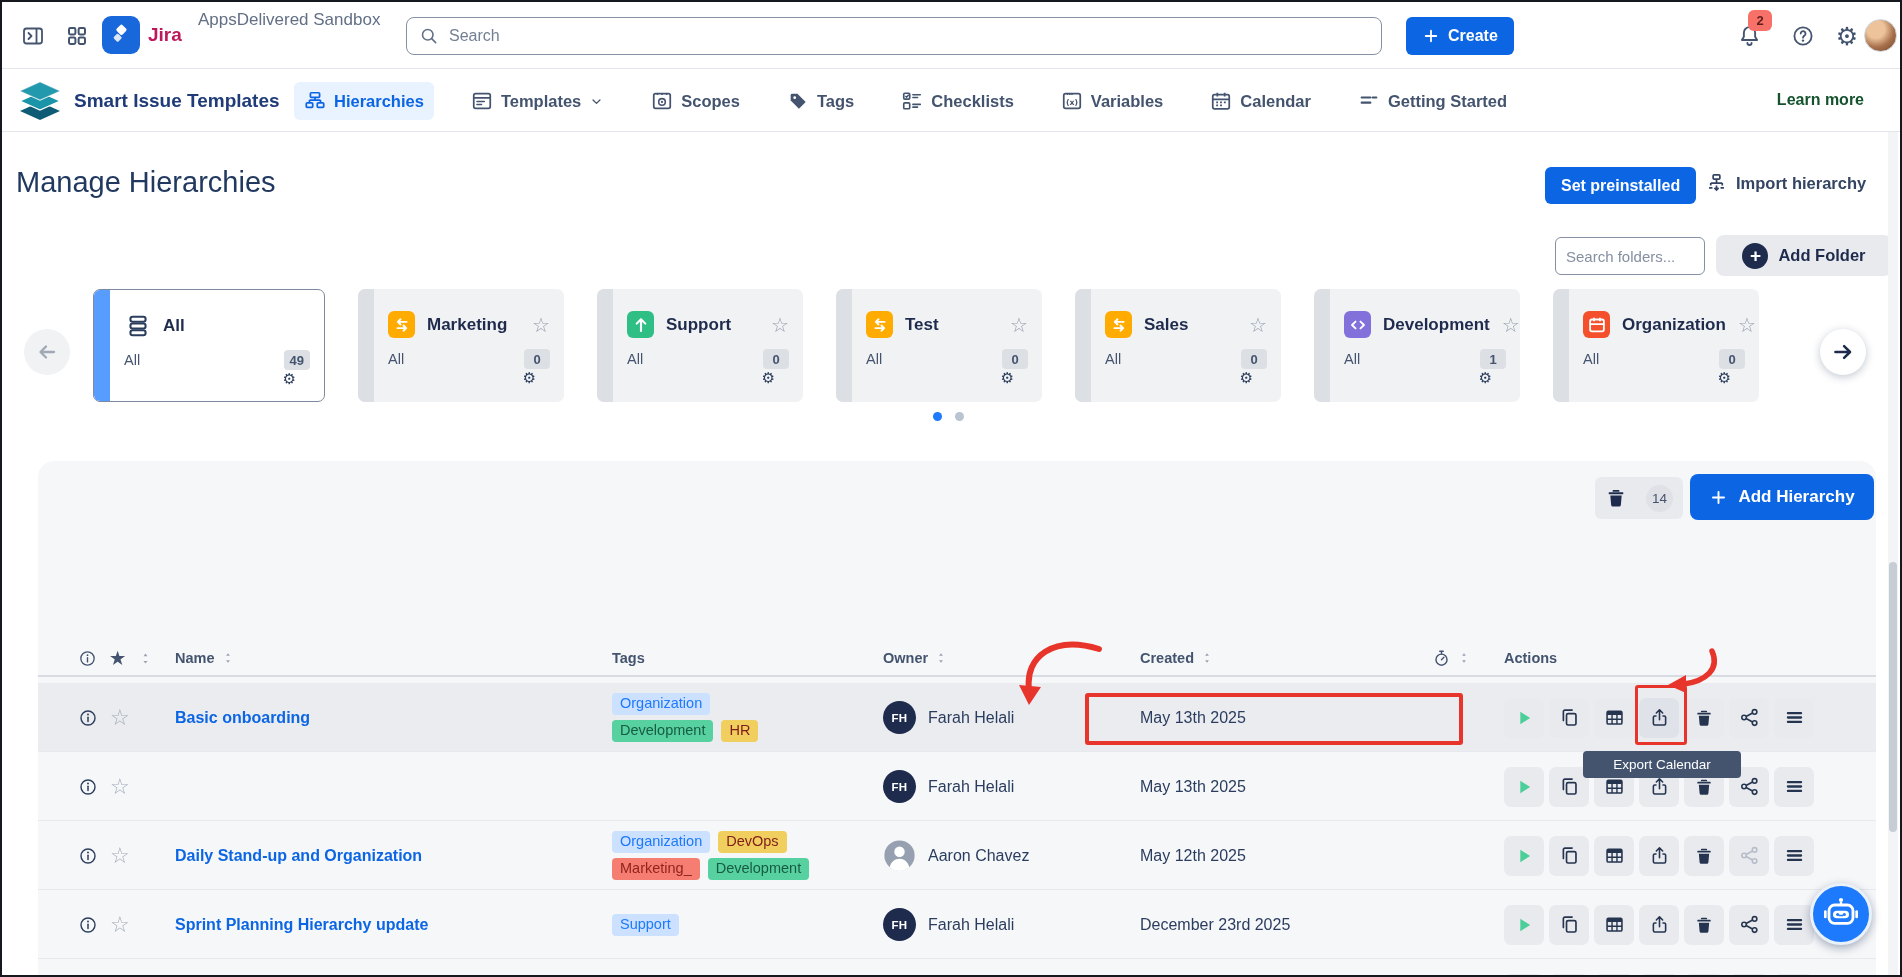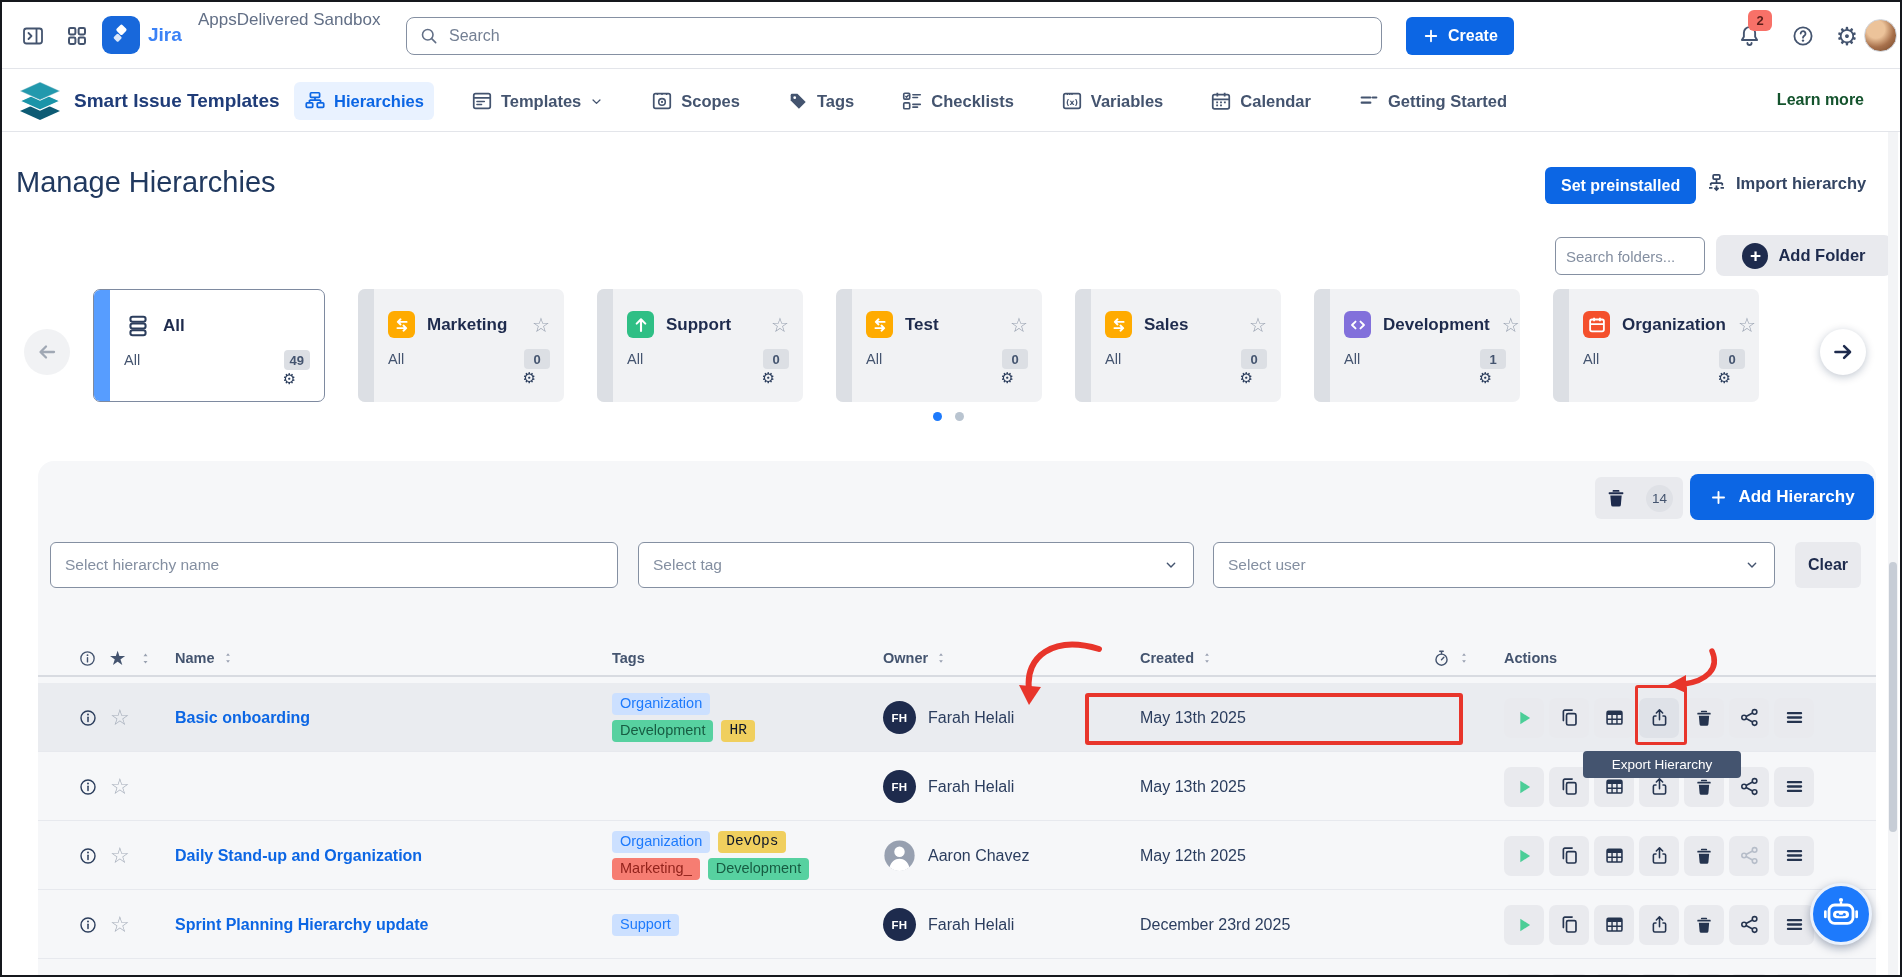--- a/index.html
+++ b/index.html
@@ -4,21 +4,21 @@
 <style>
   * { margin:0; padding:0; box-sizing:border-box; }
   html,body { width:1902px; height:977px; overflow:hidden; }
   body { font-family:"Liberation Sans", sans-serif; background:#fff; color:#172b4d; }
   #app { position:relative; width:1902px; height:977px; background:#fff; border:2px solid #15181d; overflow:hidden; }
 
   
   .topbar { position:absolute; left:0; top:0; width:100%; height:67px; background:#fff; border-bottom:1px solid #e3e5ea; }
   .tb-iconbtn { position:absolute; top:15px; width:38px; height:38px; border:none; background:transparent; border-radius:6px; color:#44546f; display:flex; align-items:center; justify-content:center; cursor:pointer; }
   .jira-logo { position:absolute; left:100px; top:14px; width:38px; height:38px; background:#1868db; border-radius:9px; display:flex; align-items:center; justify-content:center; }
-  .jira-word { position:absolute; left:146px; top:22px; font-size:19px; font-weight:700; color:#3b82f6; }
+  .jira-word { position:absolute; left:146px; top:22px; font-size:19px; font-weight:700; color:#be185d; }
   .tb-workspace { position:absolute; left:196px; top:8px; font-size:17px; color:#626f86;text-align:right; }
   .tb-search { position:absolute; left:404px; top:15px; width:976px; height:38px; border:1.5px solid #8590a2; border-radius:8px; background:#fff; display:flex; align-items:center; padding:0 12px; color:#626f86; }
   .tb-search input { border:none; outline:none; flex:1; font-size:16px; font-family:inherit; margin-left:10px; color:#44546f; background:transparent; }
   .tb-search input::placeholder { color:#737f93; }
   .btn-create { position:absolute; left:1404px; top:15px; height:38px; padding:0 16px; background:#0c66e4; color:#fff; border:none; border-radius:6px; font-size:16px; font-weight:600; display:flex; align-items:center; gap:8px; cursor:pointer; font-family:inherit; }
   .tb-bell { left:1728px; }
   .bell-badge { position:absolute; top:-7px; left:18px; min-width:24px; height:21px; background:#f87168; color:#5d1f1a; border-radius:6px; font-size:13px; font-weight:700; display:flex; align-items:center; justify-content:center; padding:0 5px; }
   .tb-help { left:1782px; } .tb-gear { left:1826px; font-size:25px; }
   .tb-avatar { position:absolute; left:1862px; top:17px; width:33px; height:33px; border-radius:50%; background:radial-gradient(circle at 35% 30%, #ecc39a 0 30%, #a8714c 60%, #6e4327 100%); border:1px solid #d0d4db; cursor:pointer; }
 
@@ -89,21 +89,21 @@
   .r1 { top:222px; } .r2 { top:291px; } .r3 { top:360px; } .r4 { top:429px; } .r5 { top:498px; height:69px; border-bottom:none; }
   .info-ic { color:#2c3e5d; cursor:pointer; display:flex; }
   .row-star { color:#a5adba; font-size:22px; cursor:pointer; line-height:1; }
   .head-star { color:#44546f; font-size:17px; }
   .name-link { color:#0c66e4; font-weight:700; font-size:16px; text-decoration:none; cursor:pointer; }
   .tagline { display:flex; gap:8px; }
   .c-tags.two { flex-direction:column; align-items:flex-start; justify-content:center; gap:5px; }
   .tag { border-radius:4px; padding:2px 8px 4px; font-size:14.5px; white-space:nowrap; }
   .t-blue { background:#cce0ff; color:#1d7afc; }
   .t-green { background:#57d1a0; color:#175c42; }
-  .t-yellow { background:#f0cf5e; color:#0f172a;font-family:Liberation Mono, monospace; }
+  .t-yellow { background:#f0cf5e; color:#7f1d1d; }
   .t-red { background:#f67d72; color:#93231c; }
   .av { width:33px; height:33px; border-radius:50%; display:flex; align-items:center; justify-content:center; flex:none; }
   .av-fh { background:#1e2b4d; color:#fff; font-size:11.5px; font-weight:700; letter-spacing:.3px; }
   .owner-name, .created-txt { font-size:16px; color:#2b3d5e; }
   .owner-name { margin-left:6px; }
   .abtn { width:40px; height:40px; border:none; border-radius:7px; background:#e9eaee; color:#25344f; display:flex; align-items:center; justify-content:center; cursor:pointer; flex:none; }
   .abtn.hl-export { background:#dfe2e8; }
   .abtn.disabled { color:#b6bdc9; }
   .c-actions { gap:5px; }
   .sort-ic { color:#98a1b0; }
@@ -582,36 +582,20 @@
         </svg>
       <span class="trash-count">14</span>
     </button>
     <button class="btn-addh">
       <svg width="19" height="19">
           <use href="#i-plus"></use>
         </svg>
       <span>Add Hierarchy</span>
     </button>
 
-    <div class="filters">
-      <input class="f-input" style="left: 12px; width: 568px;" type="text" placeholder="Select hierarchy name">
-      <div class="f-select" style="left:600px;width:556px">
-        <span>Select tag</span>
-        <svg class="chev" width="16" height="16">
-            <use href="#i-chevdown"></use>
-          </svg>
-      </div>
-      <div class="f-select" style="left:1175px;width:562px">
-        <span>Select user</span>
-        <svg class="chev" width="16" height="16">
-            <use href="#i-chevdown"></use>
-          </svg>
-      </div>
-      <button class="btn-clear">Clear</button>
-    </div>
 
     <div class="thead">
       <span class="cell c-info">
           <svg width="19" height="19">
             <use href="#i-info"></use>
           </svg>
         </span>
       <span class="cell c-star head-star">★</span>
       <span class="cell c-hsort">
           <svg class="sort-ic" width="15" height="15">
@@ -900,21 +884,21 @@
     <div class="red-box" style="left:1047px;top:232px;width:378px;height:52px"></div>
     <div class="red-box" style="left:1597px;top:224px;width:52px;height:60px;border-width:3.5px"></div>
     <svg class="ann" style="left:975px;top:180px" width="94" height="70" viewBox="0 0 94 70">
       <path d="M86 8 C 40 -6 12 16 16 48" fill="none" stroke="#e8352b" stroke-width="6" stroke-linecap="round"></path>
       <polygon points="16,64 6,44 28,46" fill="#e8352b"></polygon>
     </svg>
     <svg class="ann" style="left:1622px;top:186px" width="62" height="46" viewBox="0 0 62 46">
       <path d="M52 4 C 60 22 46 34 24 37" fill="none" stroke="#e8352b" stroke-width="5.5" stroke-linecap="round"></path>
       <polygon points="8,38 26,28 26,46" fill="#e8352b"></polygon>
     </svg>
-    <div class="tooltip">Export Hierarchy</div>
+    <div class="tooltip">Export Calendar</div>
 
   </section>
 
   <button class="robot">
     <svg width="40" height="40">
         <use href="#i-robot"></use>
       </svg>
   </button>
 
   <div class="scrolltrack"></div>

